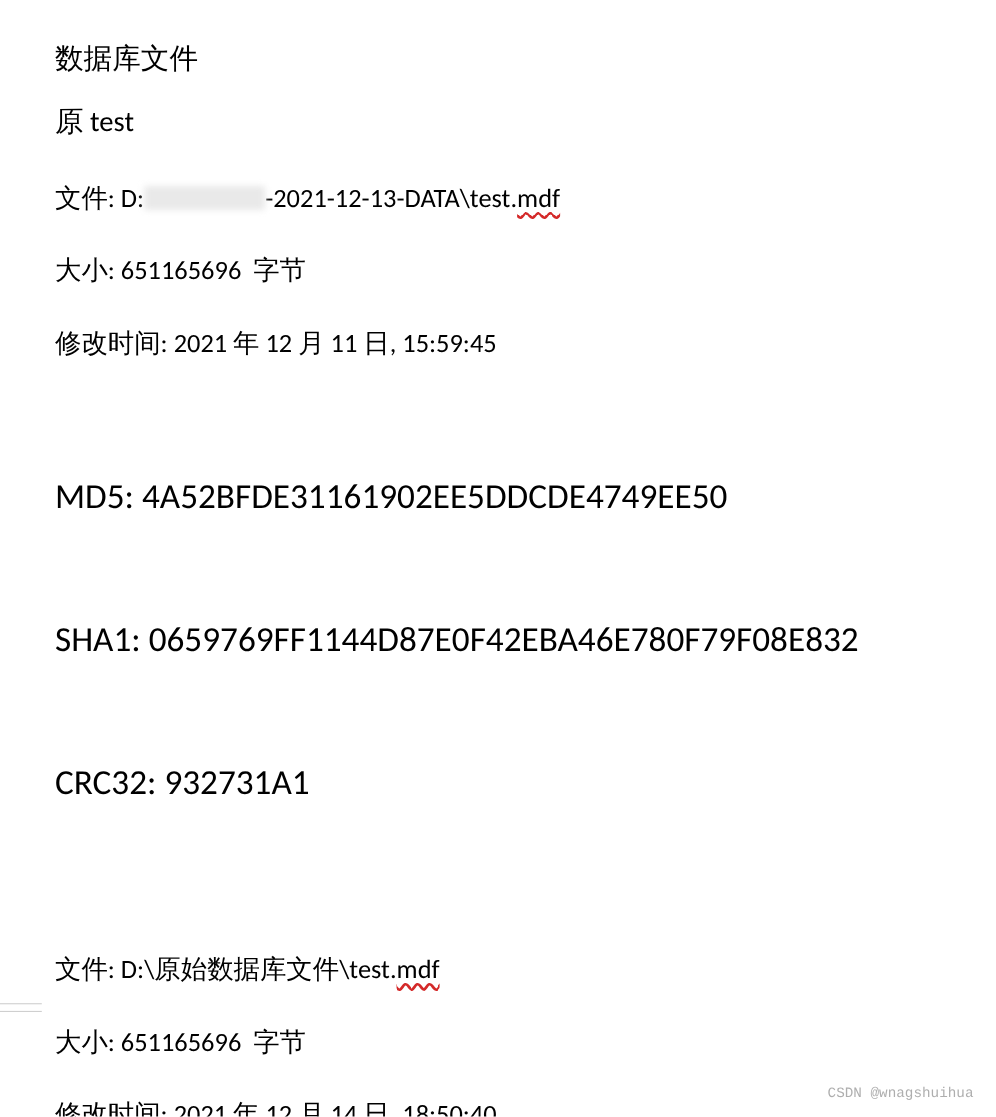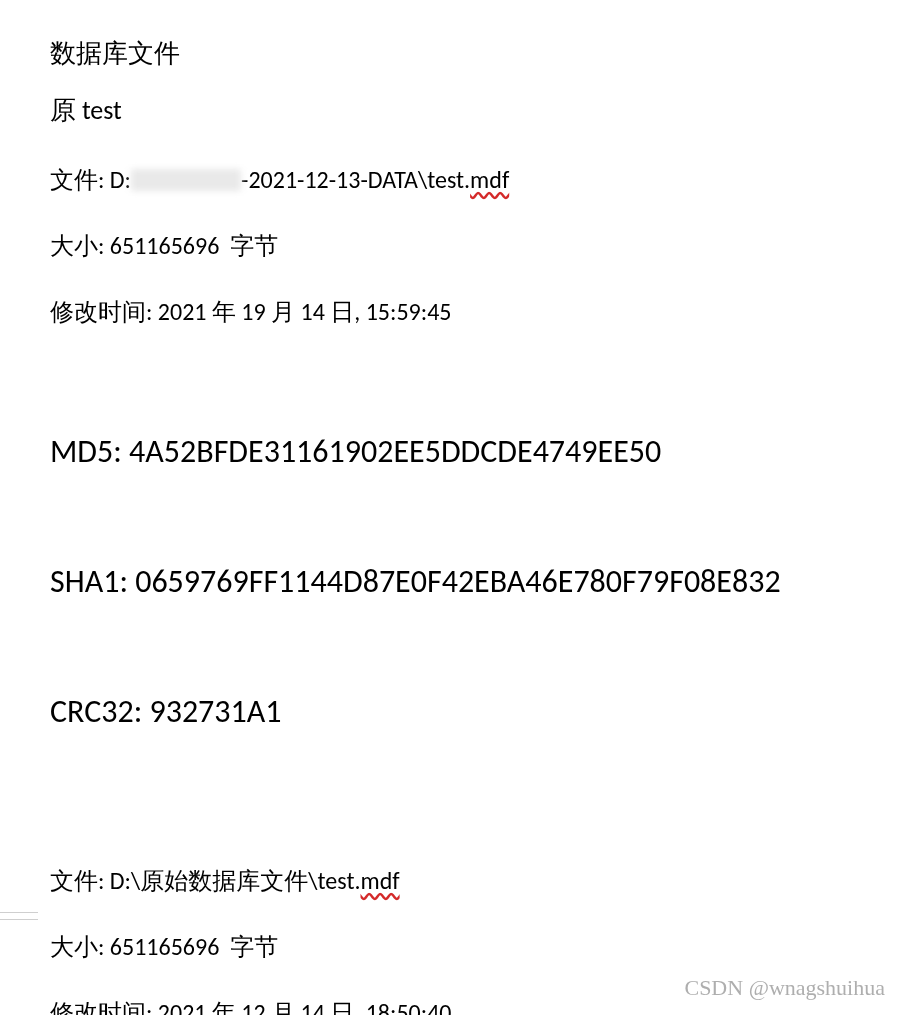--- a/index.html
+++ b/index.html
@@ -48,23 +48,23 @@
     height: 22px;
     vertical-align: -3px;
     background: #e9e9e9;
     filter: blur(3px);
     border-radius: 2px;
   }
   .watermark {
     position: absolute;
     right: 20px;
     bottom: 14px;
-    font-size: 22px;
+    font-size: 13px;
     color: rgba(120,120,120,0.6);
-    font-family: Liberation Serif, serif;
+    font-family: Liberation Mono, monospace;
   }
   .page-edge {
     position: absolute;
     left: 0;
     bottom: 95px;
     width: 38px;
     height: 6px;
     border-top: 1px solid #cfcfcf;
     border-bottom: 1px solid #cfcfcf;
   }
@@ -76,21 +76,21 @@
 <div class="page">
 
   <div class="title">数据库文件</div>
 
   <div class="section-heading">原 test</div>
 
   <div class="line"><span>文件: D:</span><span class="redacted"></span><span>-2021-12-13-DATA\test.</span><span class="squiggle">mdf</span></div>
 
   <div class="line">大小: 651165696  字节</div>
 
-  <div class="line spaced-below">修改时间: 2021 年 19 月 14 日, 15:59:45</div>
+  <div class="line spaced-below">修改时间: 2021 年 12 月 11 日, 15:59:45</div>
 
   <div class="hash-block">
     <span class="hash-line">MD5: 4A52BFDE31161902EE5DDCDE4749EE50</span>
     <span class="hash-line">SHA1: 0659769FF1144D87E0F42EBA46E780F79F08E832</span>
     <span class="hash-line">CRC32: 932731A1</span>
   </div>
 
 
   <div class="line"><span>文件: D:\原始数据库文件\test.</span><span class="squiggle">mdf</span></div>
 

